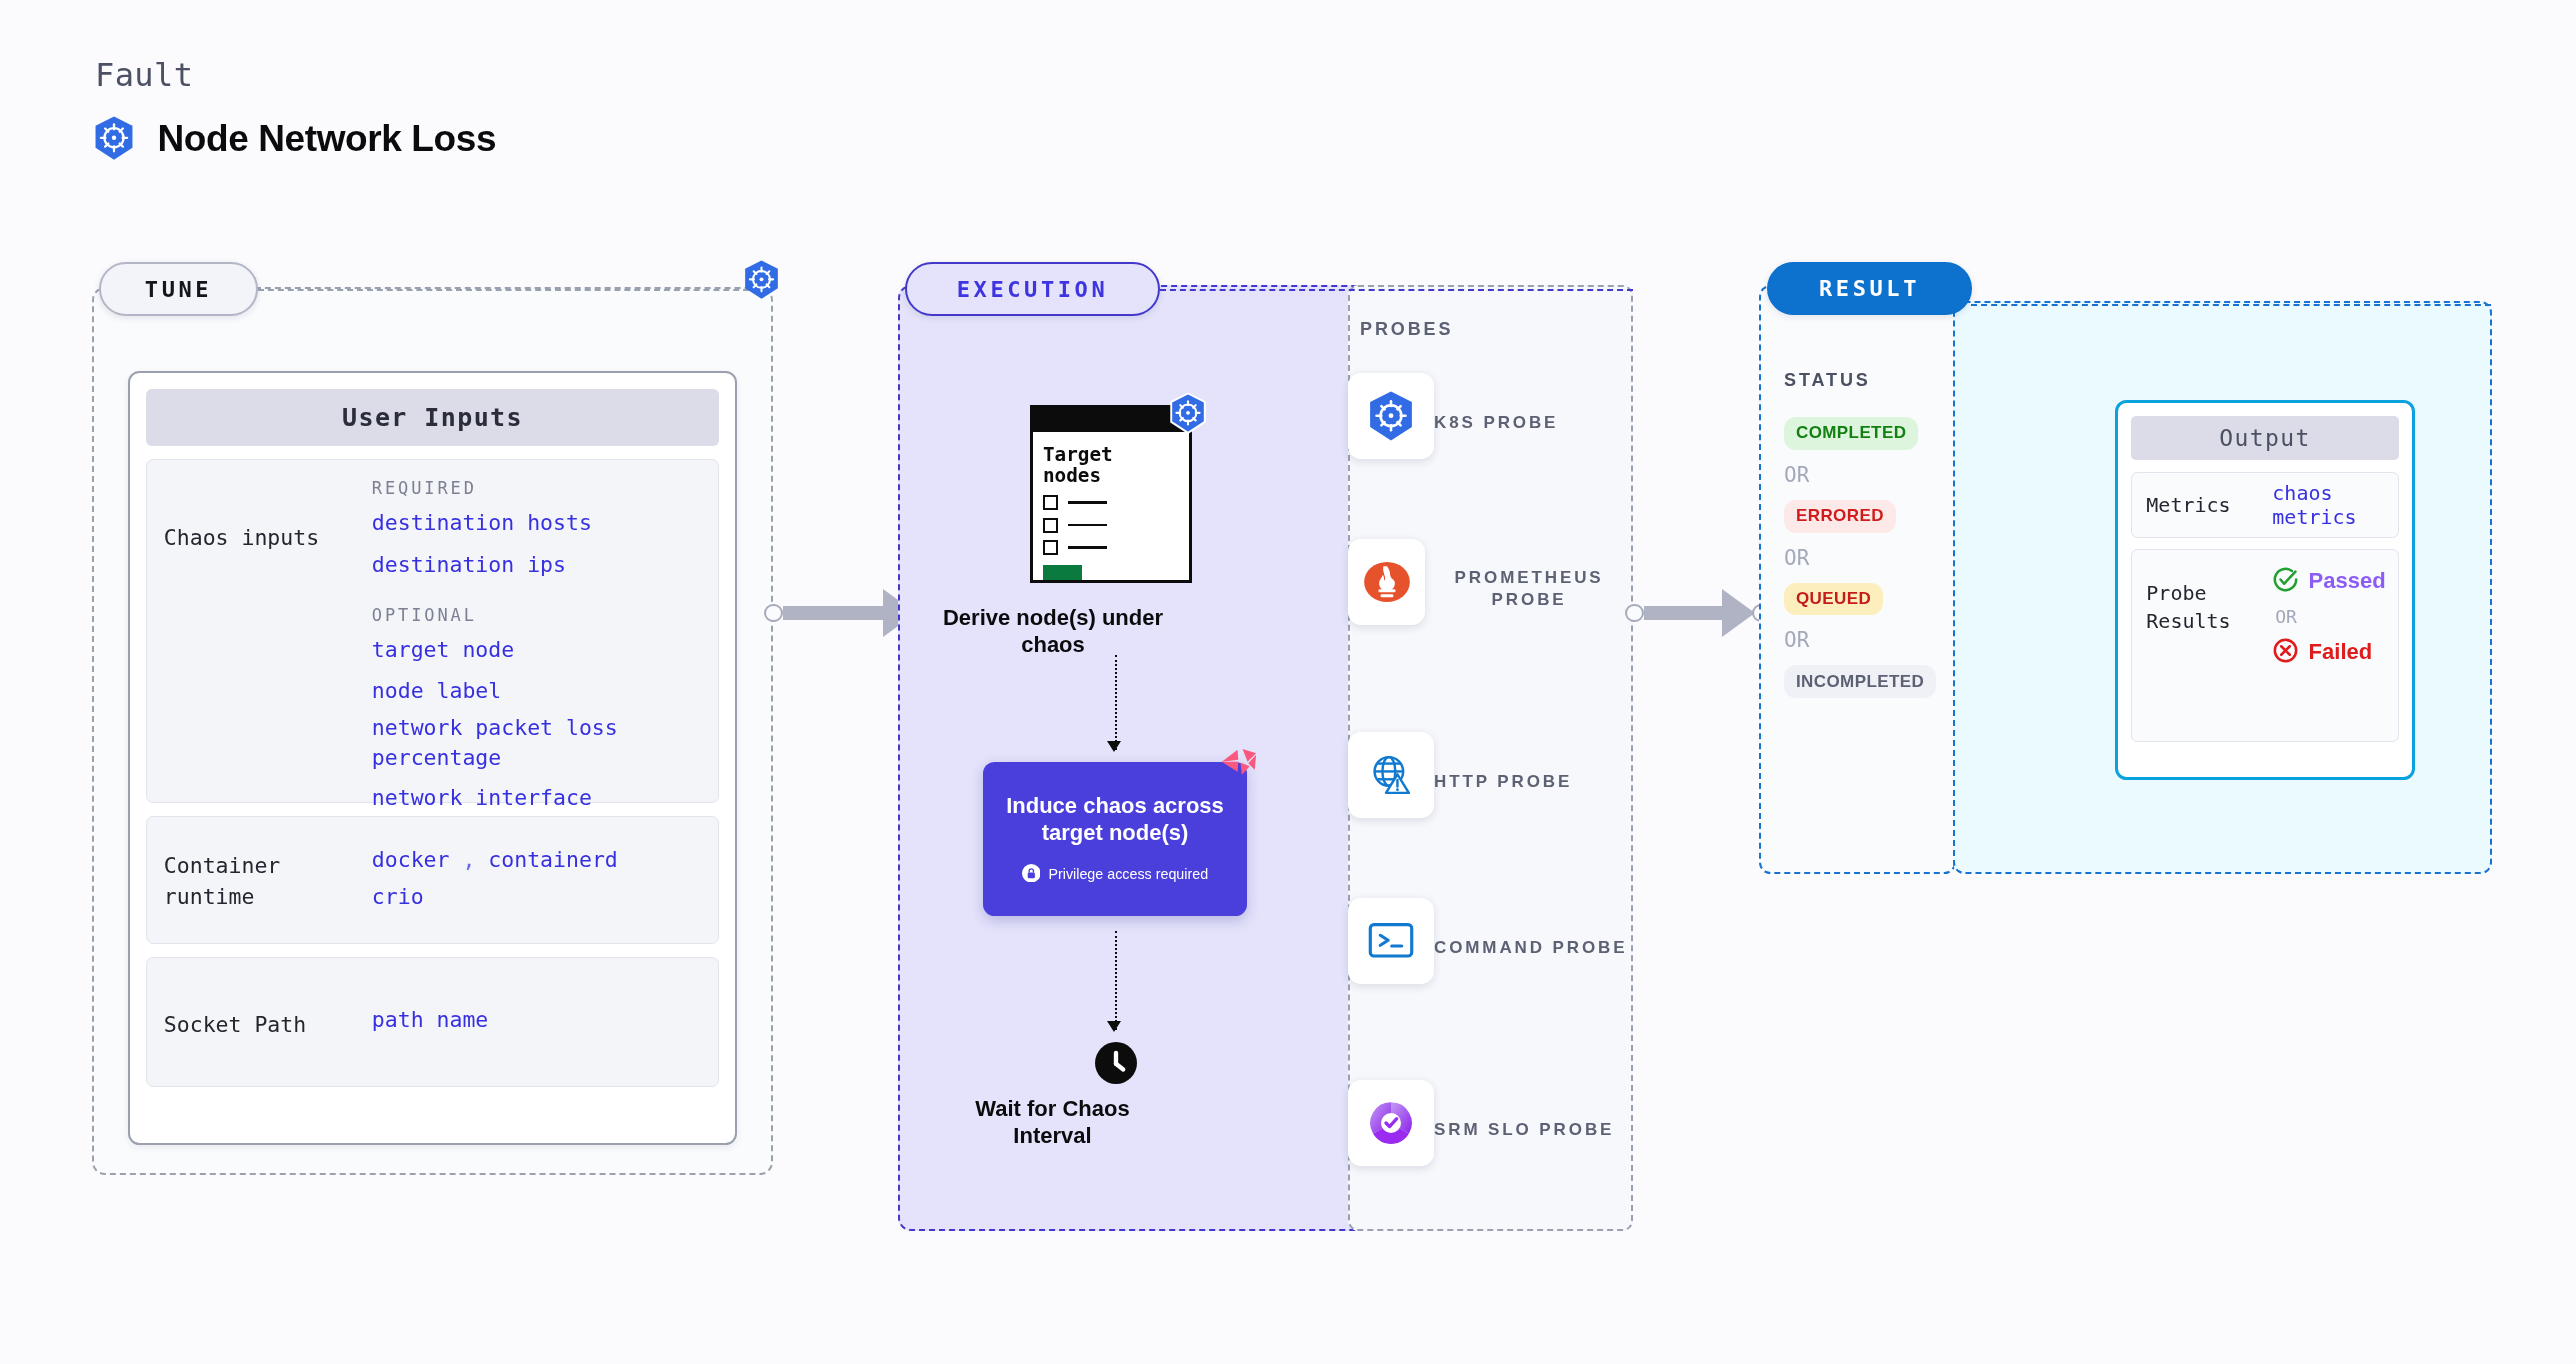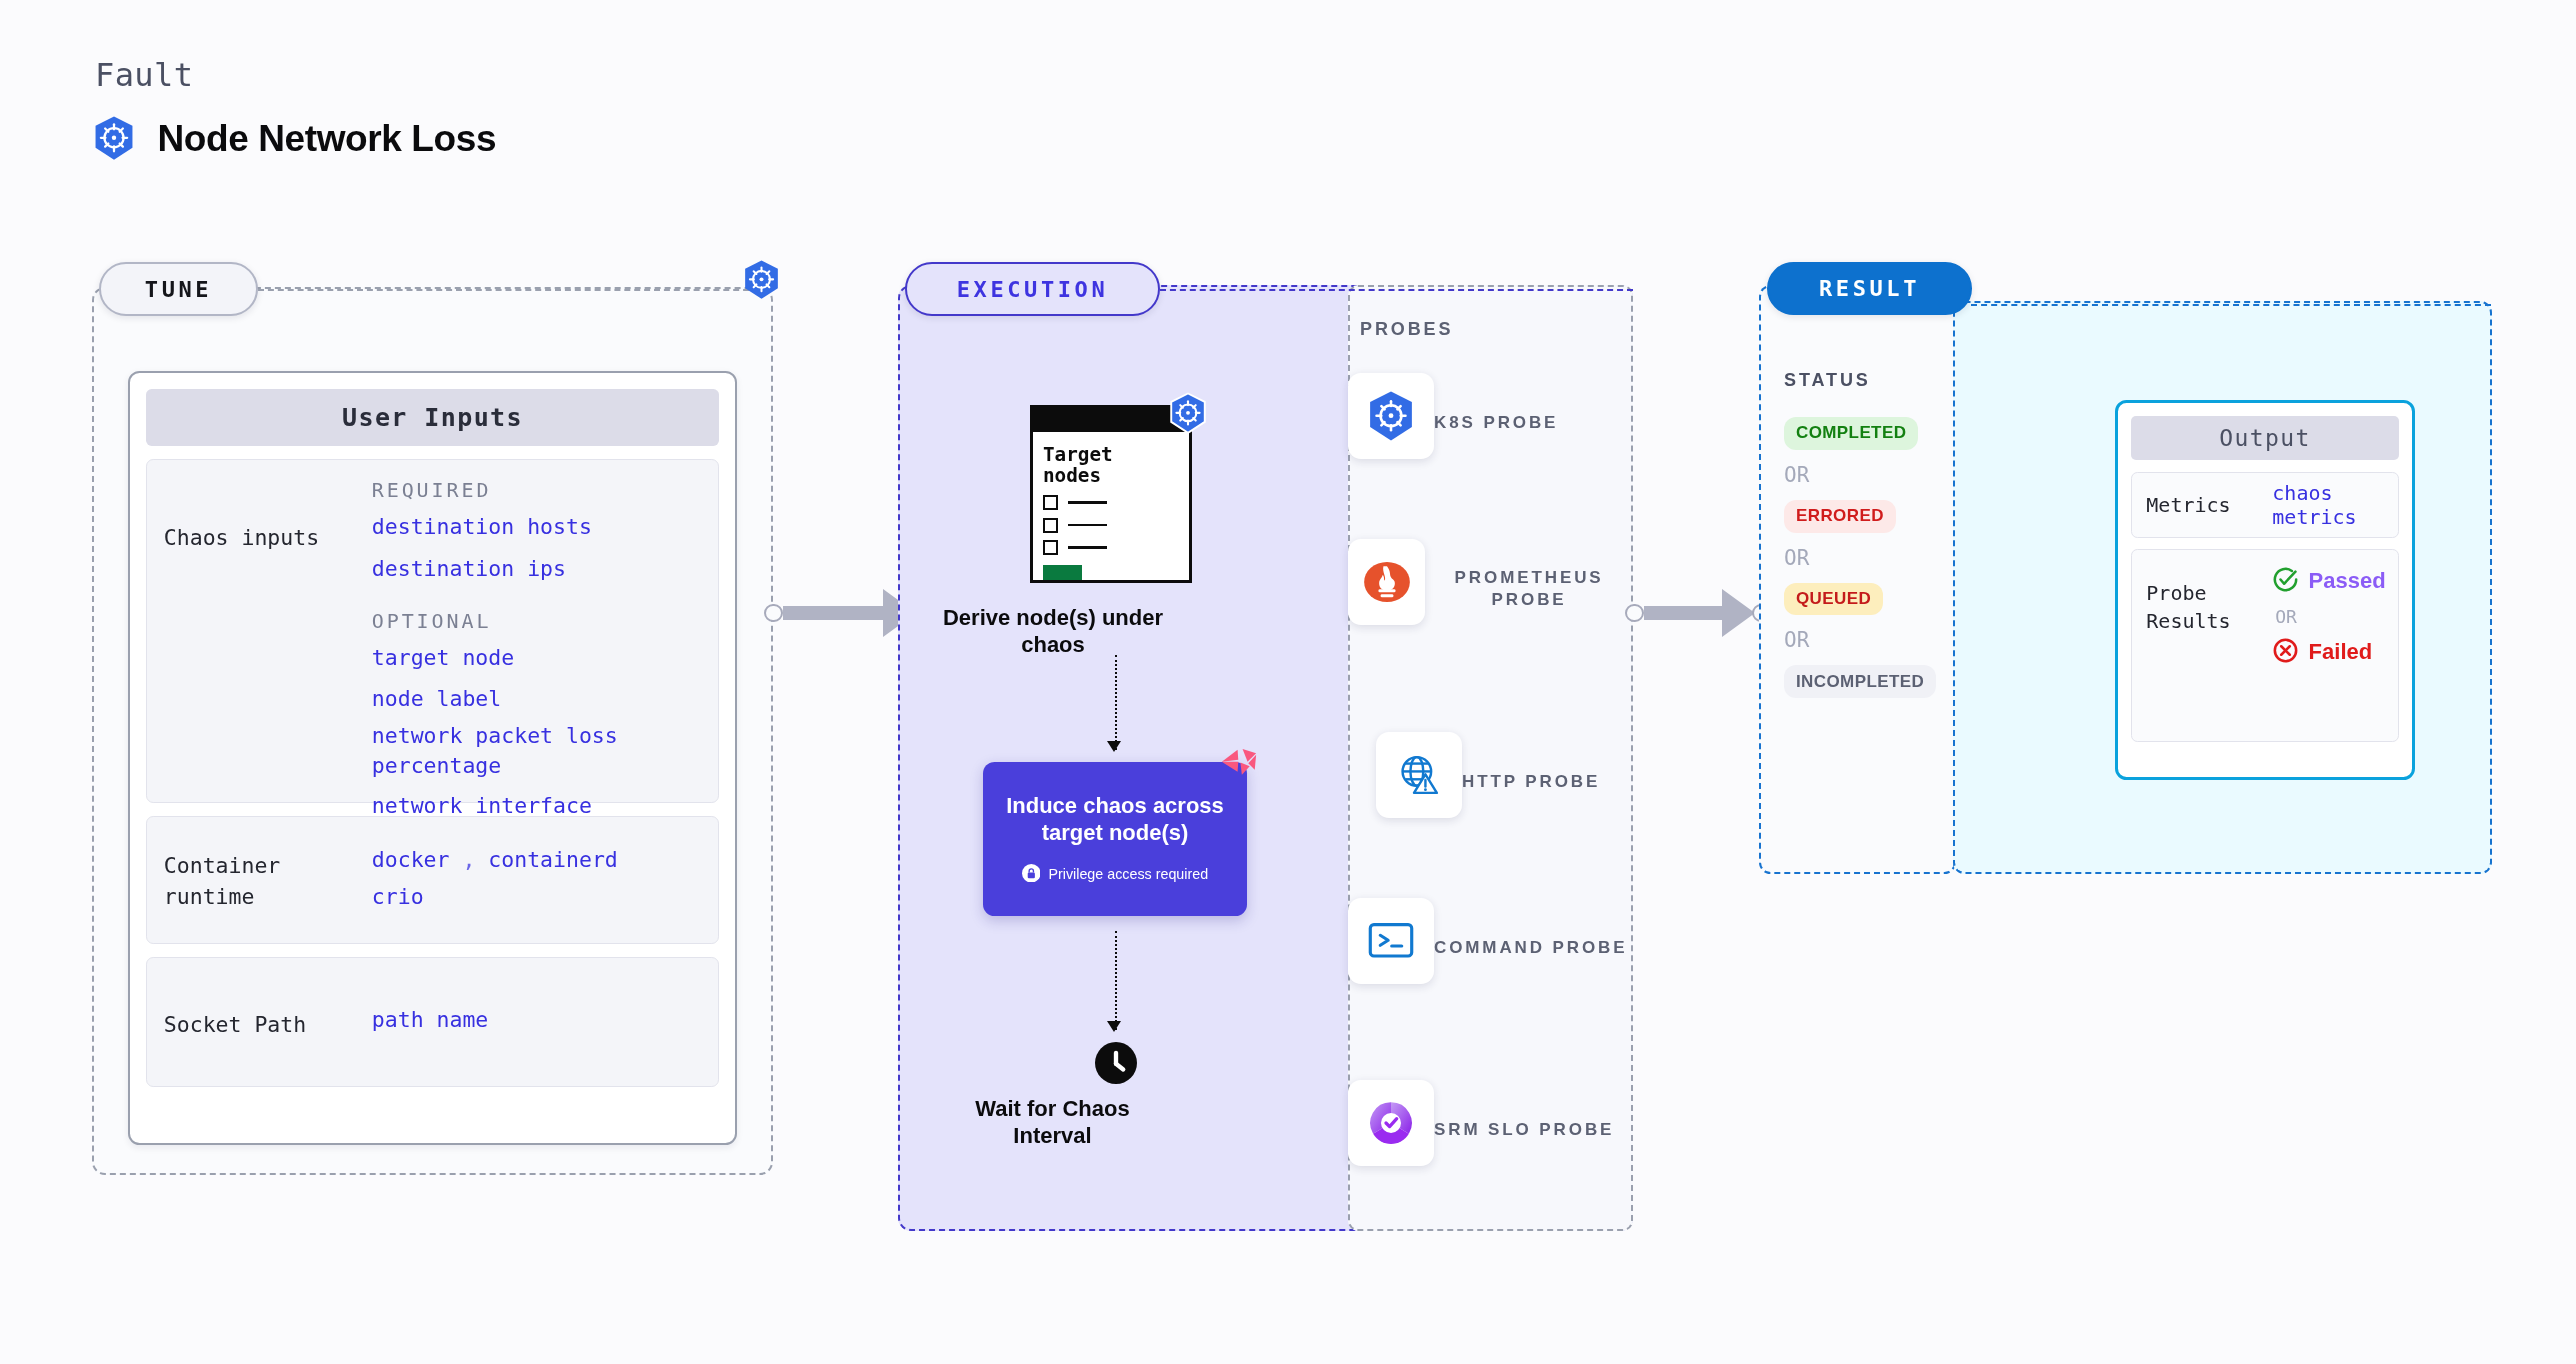--- a/index.html
+++ b/index.html
@@ -99,21 +99,21 @@
     margin-top: 13px; background: #f4f5f9; border: 1.4px solid #e2e3ec;
     border-radius: 7.2px; display: flex; padding: 18.6px 17px;
   }
   .ui-lab {
     width: 208px; flex: none;
     font-family: "DejaVu Sans Mono", monospace; font-size: 21.5px;
     color: #24262f; line-height: 1.45;
   }
   .ui-vals { flex: 1; }
   .sublab {
-    font-family: "DejaVu Sans Mono", monospace; font-size: 20px;
+    font-family: "DejaVu Sans Mono", monospace; font-size: 17px;
     color: #7b8093; letter-spacing: 2.9px; margin-bottom: 10px;
   }
   .sublab.second { margin-top: 26px; }
   .val {
     font-family: "DejaVu Sans Mono", monospace; font-size: 21.5px;
     color: #3730e0; line-height: 1.38; margin-bottom: 11.5px;
   }
   .val.tight { margin-bottom: 7.2px; }
   .val .comma { color: #6a66e8; }
   .sect-chaos { height: 344px; align-items: flex-start; }
@@ -477,21 +477,21 @@
       <svg width="50" height="50" viewBox="0 0 70 70">
         <ellipse cx="35" cy="35" rx="32" ry="28" fill="#e6522c"></ellipse>
         <path d="M35 13 c6 8 3 12 6 16 c2 3 5 3 5 8 c0 6-5 10-11 10 s-11-4-11-10 c0-6 4-7 5-12 c3 4 1 7 3 8 c2-6-4-12-2-20 Z" fill="#ffffff"></path>
         <rect x="23" y="45" width="24" height="4.5" rx="2" fill="#ffffff"></rect>
         <rect x="26" y="52" width="18" height="4.5" rx="2" fill="#ffffff"></rect>
       </svg>
     </div>
     <div class="probe-label">PROMETHEUS PROBE</div>
   </div>
 
-  <div class="probe-item" style="left:1376px; top:732px;">
+  <div class="probe-item" style="left:1348px; top:732px;">
     <div class="probe-tile">
       <svg width="50" height="50" viewBox="0 0 70 70">
         <g fill="none" stroke="#1179d0" stroke-width="3.4">
           <circle cx="32" cy="30" r="20"></circle>
           <ellipse cx="32" cy="30" rx="9" ry="20"></ellipse>
           <line x1="12" y1="30" x2="52" y2="30"></line>
           <line x1="16" y1="19" x2="48" y2="19"></line>
           <line x1="16" y1="41" x2="48" y2="41"></line>
         </g>
         <path d="M44 34 L60 60 H28 Z" fill="#ffffff" stroke="#1179d0" stroke-width="3.4" stroke-linejoin="round"></path>

